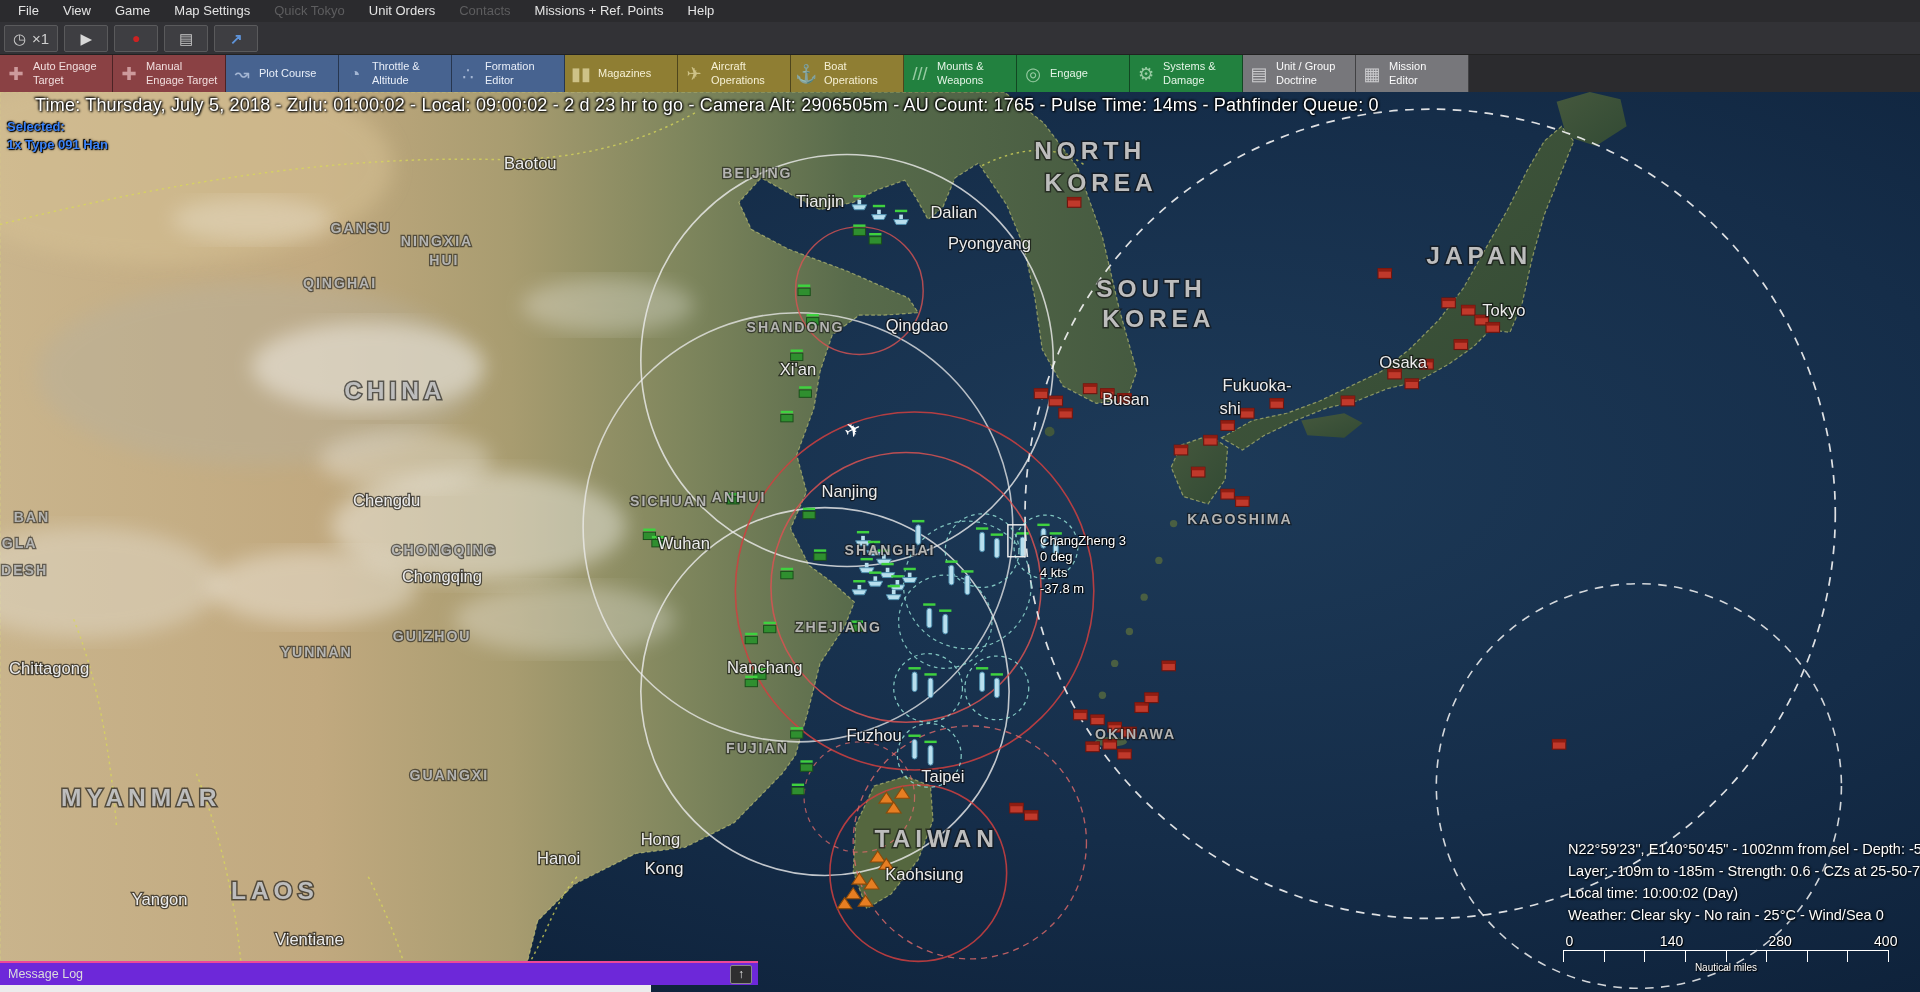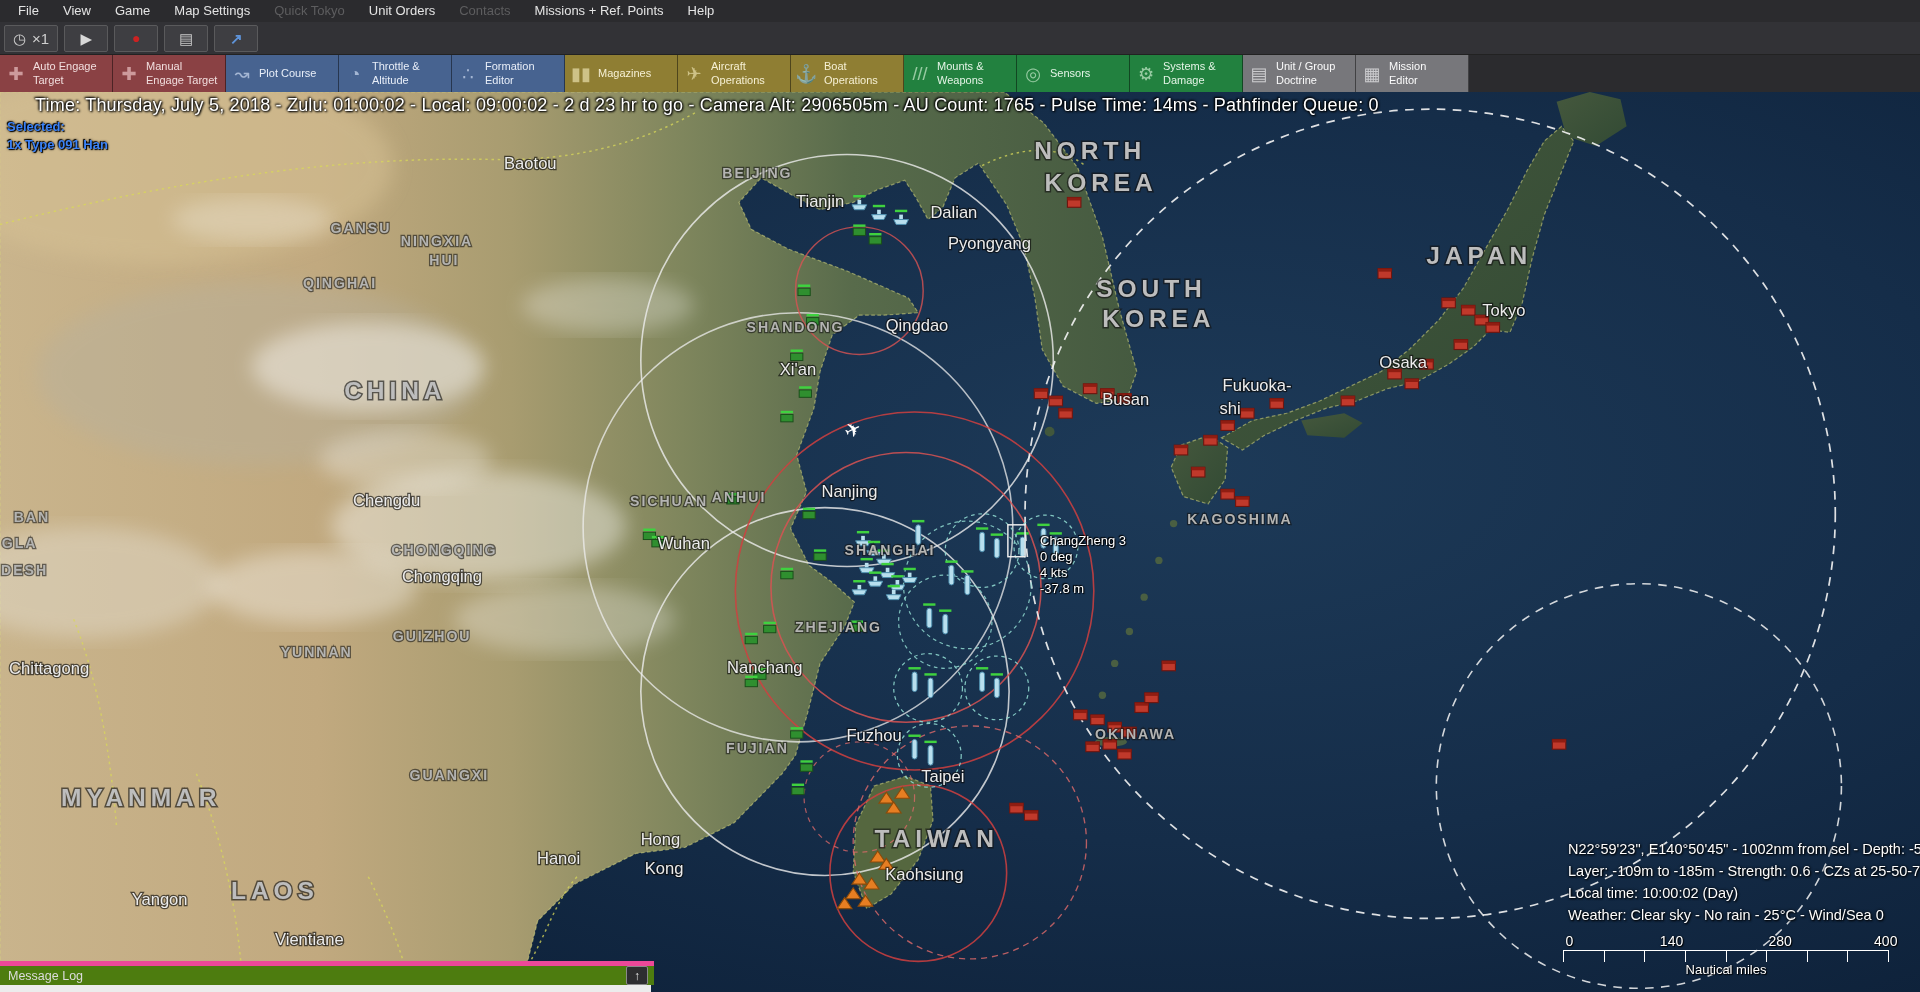--- a/index.html
+++ b/index.html
@@ -66,24 +66,24 @@
   .info-panel{position:absolute;left:1568px;top:838px;z-index:20;color:#fdfdfd;font-size:14.5px;line-height:22px;
     text-shadow:0 0 3px #000,1px 1px 2px #000;white-space:nowrap;}
 
   .scalebar{position:absolute;left:1563px;top:933px;width:326px;z-index:20;color:#fff;
     text-shadow:0 0 2px #000,1px 1px 1px #000;}
   .scale-labels{position:relative;height:17px;font-size:14px;}
   .scale-labels span{position:absolute;transform:translateX(-50%);}
   .scale-line{height:11px;border-top:1.6px solid #fff;display:flex;}
   .scale-cell{flex:1;border-right:1.4px solid #fff;height:11px;}
   .scale-cell:first-child{border-left:1.4px solid #fff;}
-  .scale-unit{text-align:center;font-size:13px;margin-top:1px;}
-
-  .msglog{position:absolute;left:0;top:961px;width:654px;height:24px;background:#4d7c0f;
-    border-top:5px solid #ec4899;display:flex;align-items:center;z-index:25;}
+  .scale-unit{text-align:center;font-size:10px;margin-top:1px;}
+
+  .msglog{position:absolute;left:0;top:961px;width:758px;height:24px;background:#6d28d9;
+    border-top:2px solid #ec4899;display:flex;align-items:center;z-index:25;}
   .msglog .ml-title{color:#dcdcdc;font-size:12.5px;padding-left:8px;flex:1;}
   .ml-expand{width:22px;height:19px;margin-right:6px;background:#2e2e30;border:1px solid #8a8a8a;
     color:#e8e8e8;font-size:12px;display:flex;align-items:center;justify-content:center;border-radius:2px;}
   .msglog-strip{position:absolute;left:0;top:985px;width:651px;height:7px;background:#ececec;z-index:25;}
 </style>
 </head>
 <body>
 
 <div class="screen">
 
@@ -157,21 +157,21 @@
         <span class="rlbl">Boat
 Operations</span>
       </div>
       <div class="rbtn g-green">
         <span class="ricon">///</span>
         <span class="rlbl">Mounts &amp;
 Weapons</span>
       </div>
       <div class="rbtn g-green">
         <span class="ricon">◎</span>
-        <span class="rlbl">Sensors</span>
+        <span class="rlbl">Engage</span>
       </div>
       <div class="rbtn g-green">
         <span class="ricon">⚙</span>
         <span class="rlbl">Systems &amp;
 Damage</span>
       </div>
       <div class="rbtn g-gray">
         <span class="ricon">▤</span>
         <span class="rlbl">Unit / Group
 Doctrine</span>

